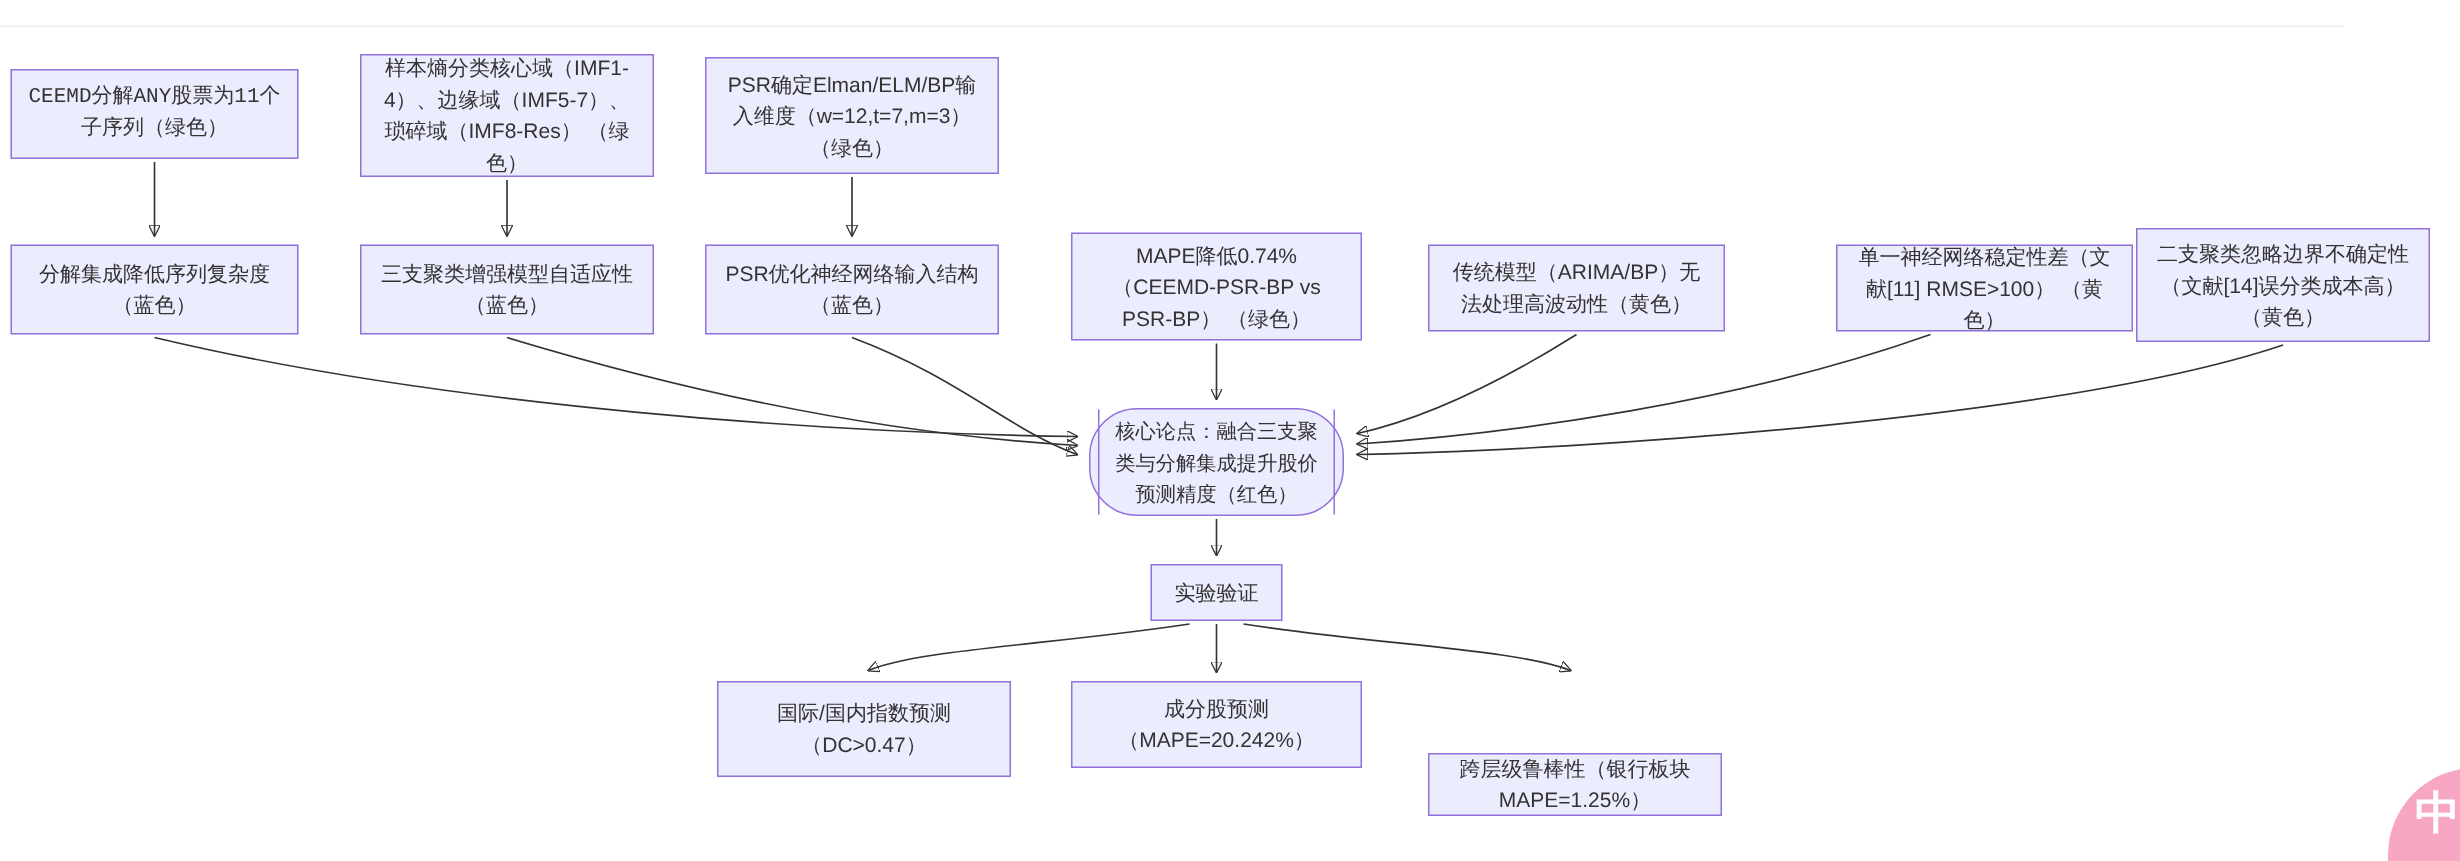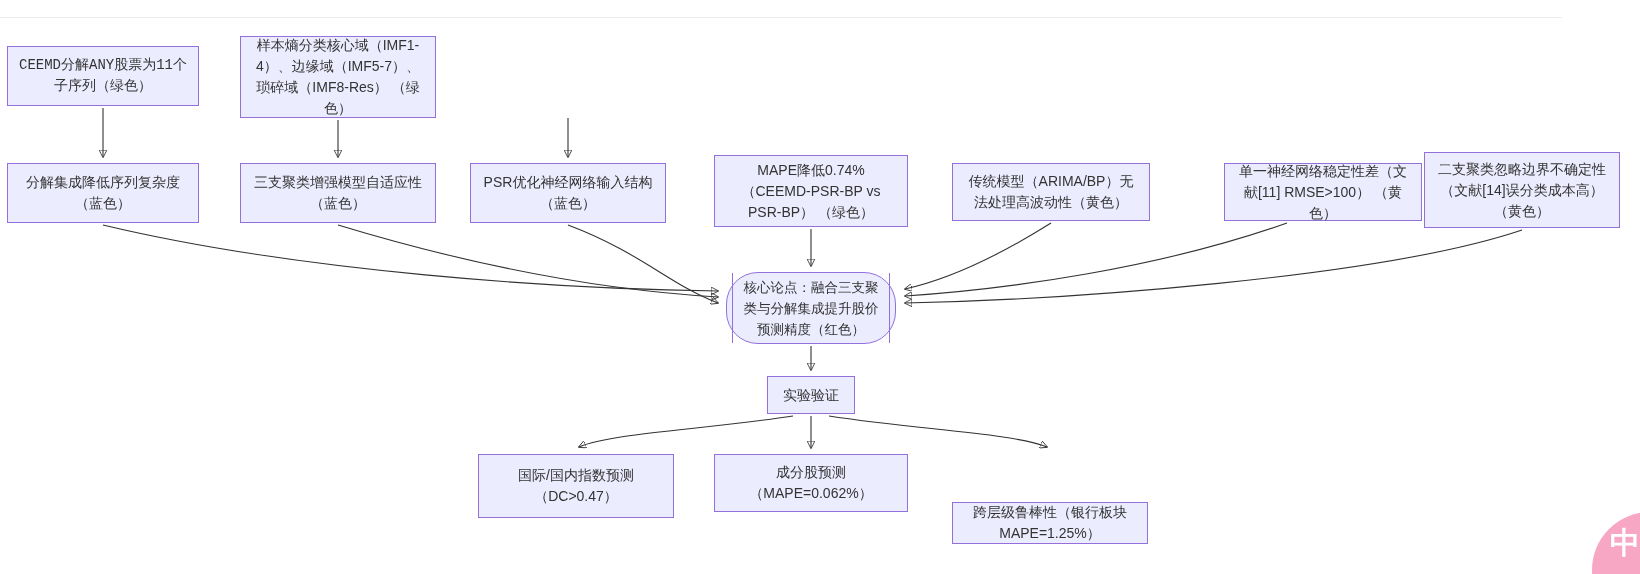--- a/index.html
+++ b/index.html
@@ -108,20 +108,23 @@
   </svg>
 
   <div class="node" style="left:7px; top:46px; width:192px; height:60px;font-family:Liberation Mono, monospace;">
     <span>CEEMD分解ANY股票为11个子序列（绿色）</span>
   </div>
 
   <div class="node" style="left:240px; top:36px; width:196px; height:82px;">
     <span>样本熵分类核心域（IMF1-4）、边缘域（IMF5-7）、琐碎域（IMF8-Res） （绿色）</span>
   </div>
 
+  <div class="node" style="left:470px; top:38px; width:196px; height:78px;">
+    <span>PSR确定Elman/ELM/BP输入维度（w=12,t=7,m=3） （绿色）</span>
+  </div>
 
   <div class="node" style="left:7px; top:163px; width:192px; height:60px;">
     <span>分解集成降低序列复杂度 （蓝色）</span>
   </div>
 
   <div class="node" style="left:240px; top:163px; width:196px; height:60px;">
     <span>三支聚类增强模型自适应性 （蓝色）</span>
   </div>
 
   <div class="node" style="left:470px; top:163px; width:196px; height:60px;">
@@ -150,21 +153,21 @@
 
   <div class="node" style="left:767px; top:376px; width:88px; height:38px;">
     <span>实验验证</span>
   </div>
 
   <div class="node" style="left:478px; top:454px; width:196px; height:64px;">
     <span>国际/国内指数预测（DC&gt;0.47）</span>
   </div>
 
   <div class="node" style="left:714px; top:454px; width:194px; height:58px;">
-    <span>成分股预测（MAPE=0.062%）</span>
+    <span>成分股预测（MAPE=20.242%）</span>
   </div>
 
   <div class="node" style="left:952px; top:454px; width:196px; height:42px;margin-top:48px;">
     <span>跨层级鲁棒性（银行板块 MAPE=1.25%）</span>
   </div>
 
   <div class="badge">
     <span>中A</span>
   </div>
 

